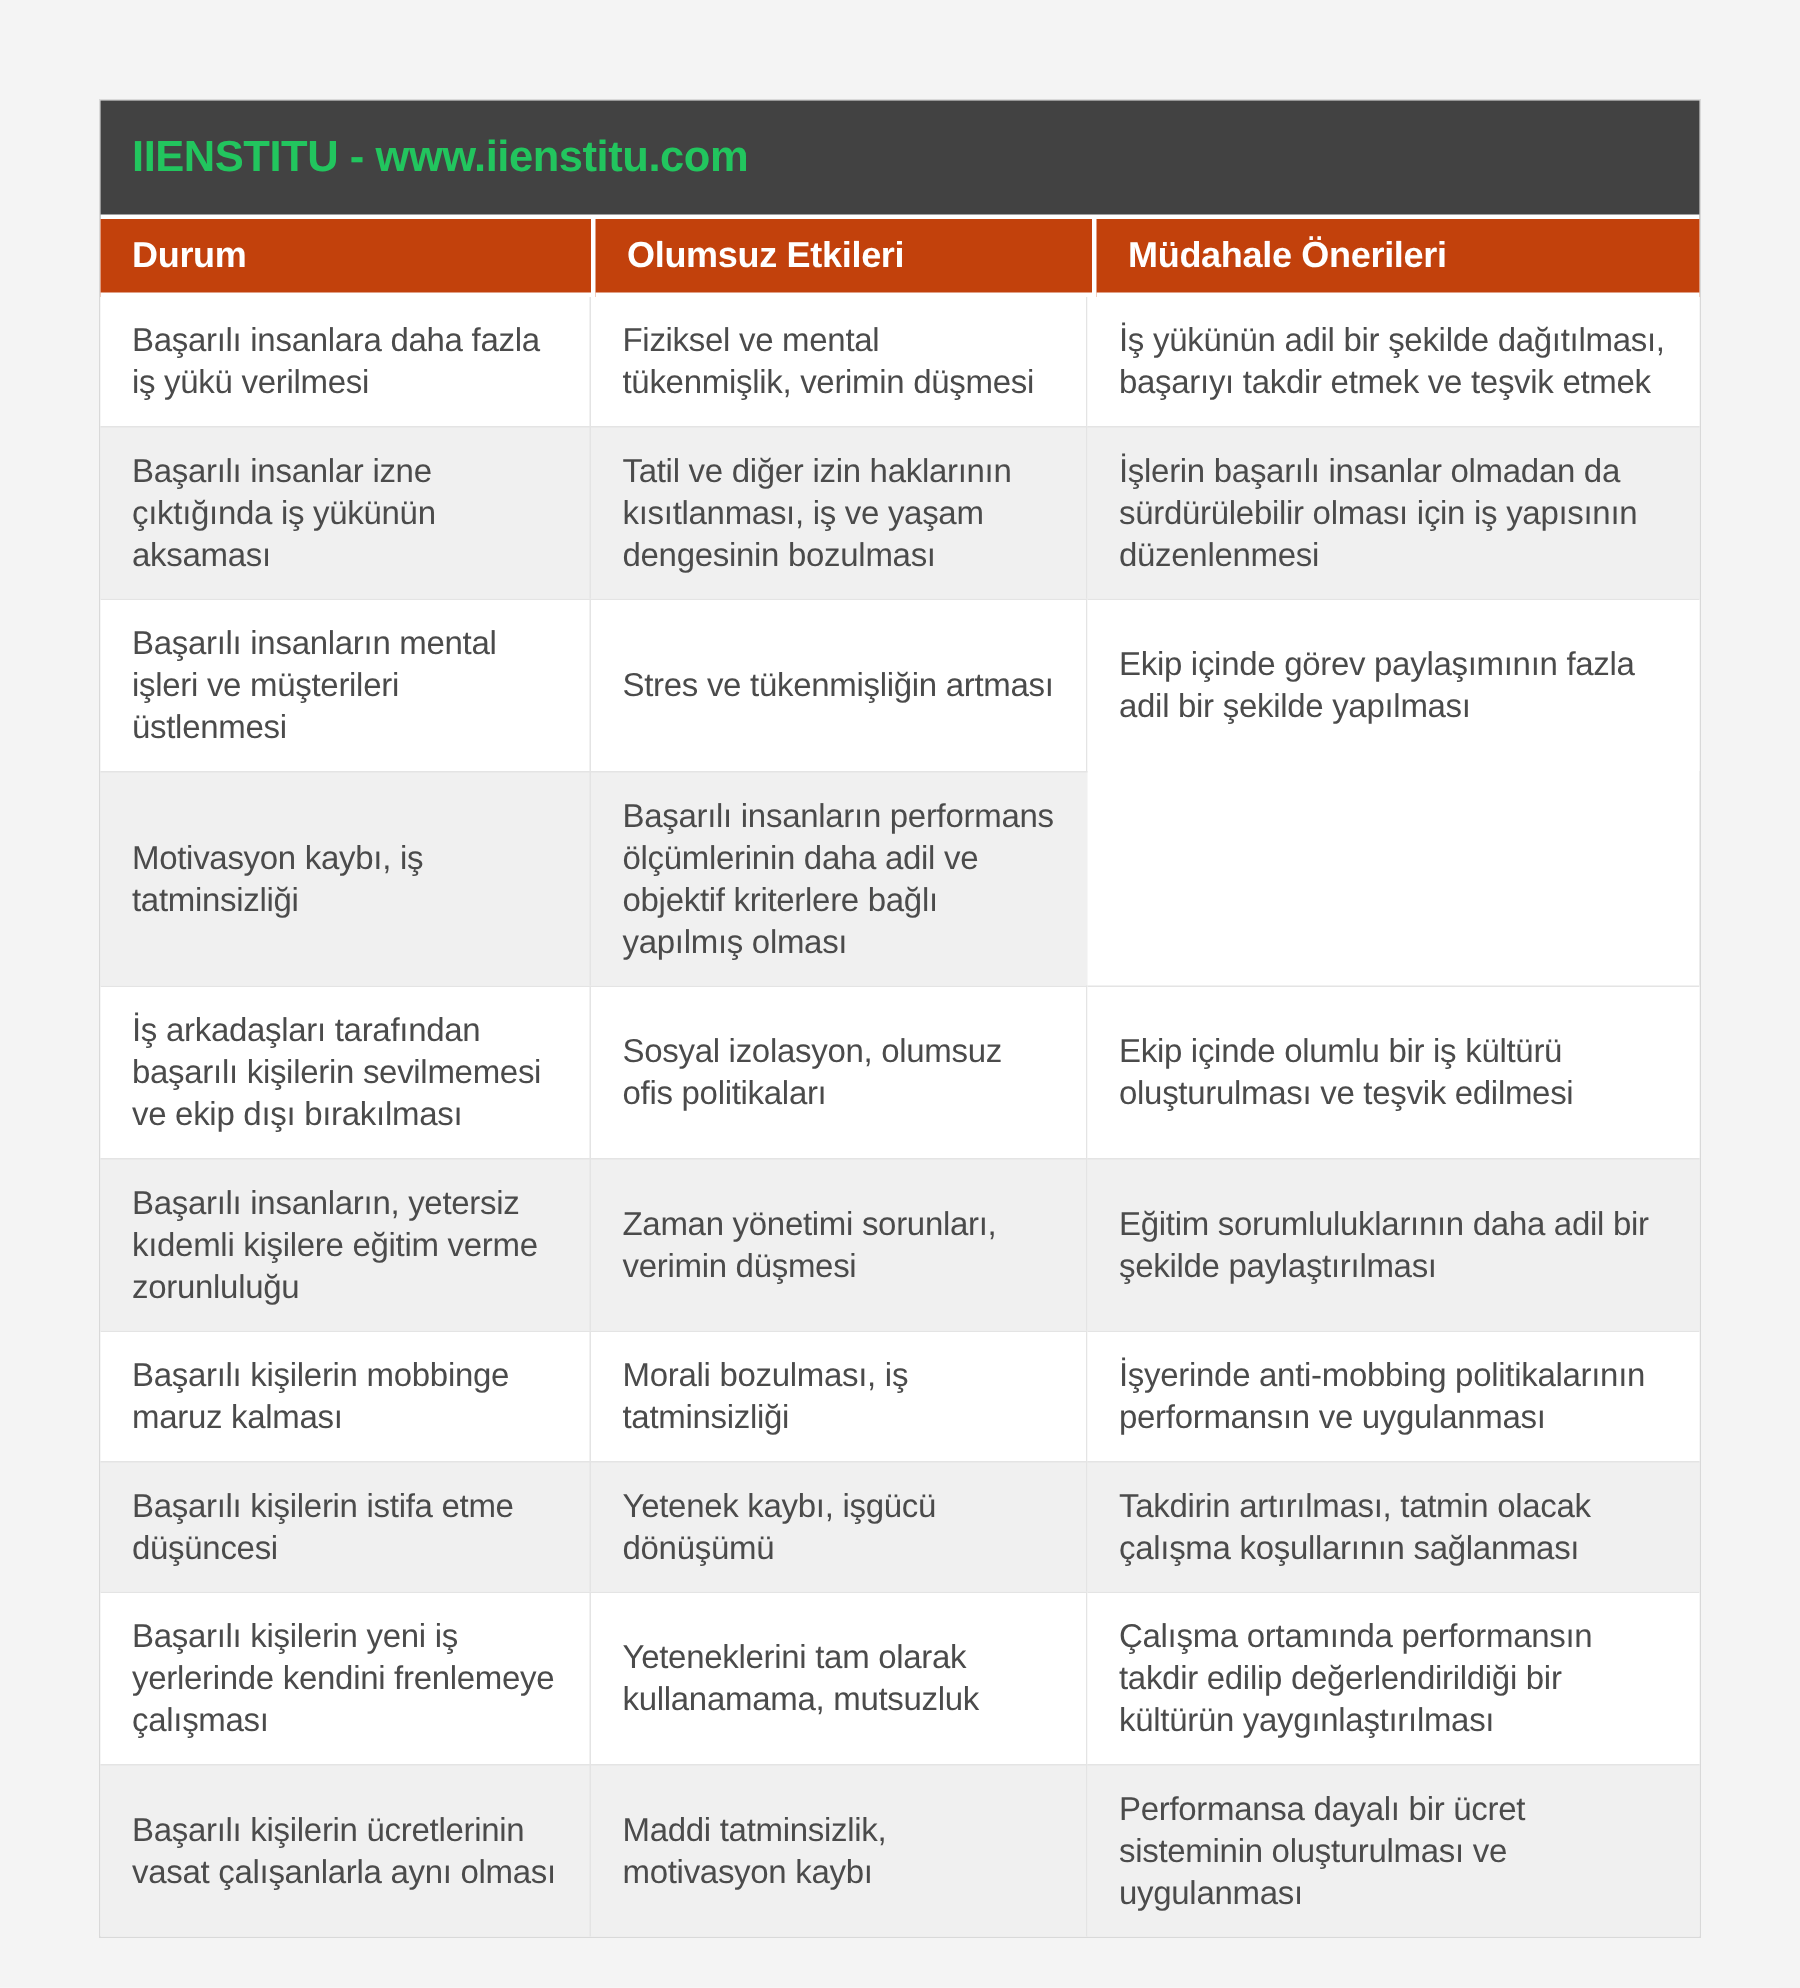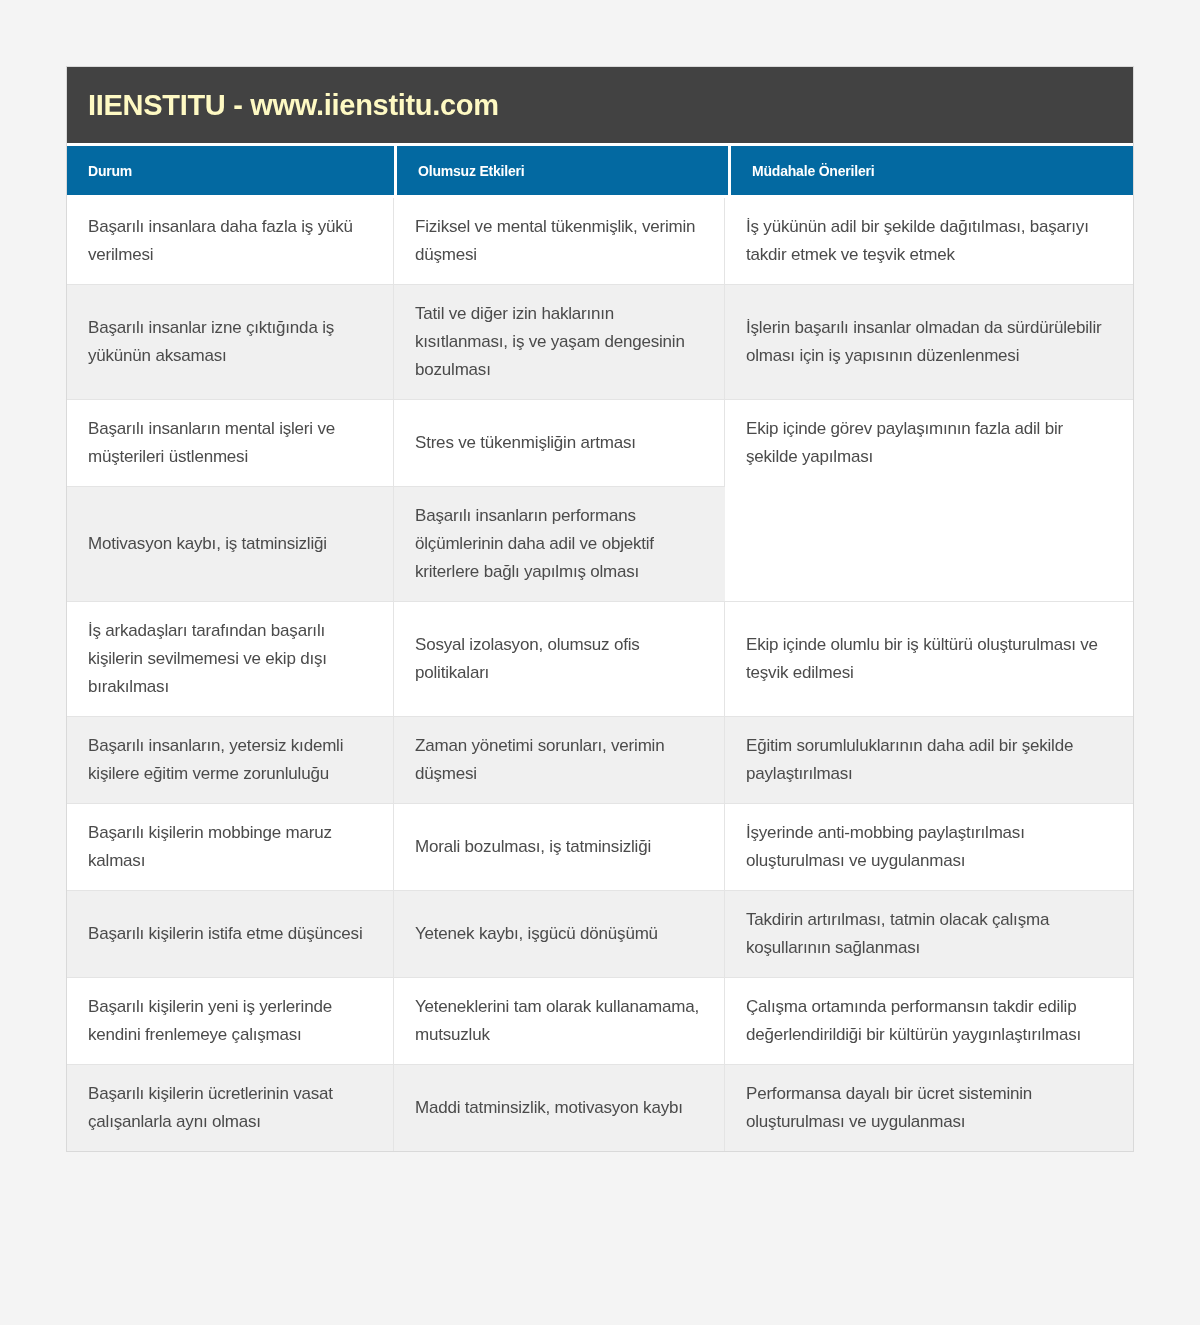--- a/index.html
+++ b/index.html
@@ -18,61 +18,61 @@
     position: absolute;
     left: 66px;
     top: 66px;
     width: 1068px;
     background: #ffffff;
     border: 1px solid #d9d9d9;
     box-sizing: border-box;
   }
   .title-bar {
     background: #424242;
-    color: #fef9c3;
+    color: #22c55e;
     height: 79px;
     display: flex;
     align-items: center;
     padding: 0 21px;
     border-bottom: 3px solid #ffffff;
     box-sizing: border-box;
   }
   .title-bar .title-text {
     font-size: 29px;
     font-weight: bold;
     letter-spacing: -0.3px;
   }
   .head-row {
     display: grid;
     grid-template-columns: 327px 331px 1fr;
     column-gap: 3px;
     background: #ffffff;
   }
   .head-cell {
-    background: #0369a1;
+    background: #c2410c;
     color: #ffffff;
-    font-size: 14px;
+    font-size: 24px;
     font-weight: bold;
     height: 52px;
     display: flex;
     align-items: center;
     padding: 0 21px;
     border-bottom: 3px solid #ffffff;
     box-sizing: border-box;
     letter-spacing: -0.2px;
   }
   .row {
     display: grid;
     grid-template-columns: 327px 331px 1fr;
   }
   .cell {
     display: flex;
     align-items: center;
     padding: 15px 21px;
-    font-size: 17px;
+    font-size: 22px;
     line-height: 28px;
     color: #4b4b4b;
     letter-spacing: -0.2px;
     box-sizing: border-box;
     background: #ffffff;
   }
   .cell:not(:last-child) {
     border-right: 1px solid #e4e4e4;
   }
   .row + .row .cell {
@@ -128,21 +128,21 @@
 
   <div class="row alt">
     <div class="cell">Başarılı insanların, yetersiz kıdemli kişilere eğitim verme zorunluluğu</div>
     <div class="cell">Zaman yönetimi sorunları, verimin düşmesi</div>
     <div class="cell">Eğitim sorumluluklarının daha adil bir şekilde paylaştırılması</div>
   </div>
 
   <div class="row">
     <div class="cell">Başarılı kişilerin mobbinge maruz kalması</div>
     <div class="cell">Morali bozulması, iş tatminsizliği</div>
-    <div class="cell">İşyerinde anti-mobbing paylaştırılması oluşturulması ve uygulanması</div>
+    <div class="cell">İşyerinde anti-mobbing politikalarının performansın ve uygulanması</div>
   </div>
 
   <div class="row alt">
     <div class="cell">Başarılı kişilerin istifa etme düşüncesi</div>
     <div class="cell">Yetenek kaybı, işgücü dönüşümü</div>
     <div class="cell">Takdirin artırılması, tatmin olacak çalışma koşullarının sağlanması</div>
   </div>
 
   <div class="row">
     <div class="cell">Başarılı kişilerin yeni iş yerlerinde kendini frenlemeye çalışması</div>

